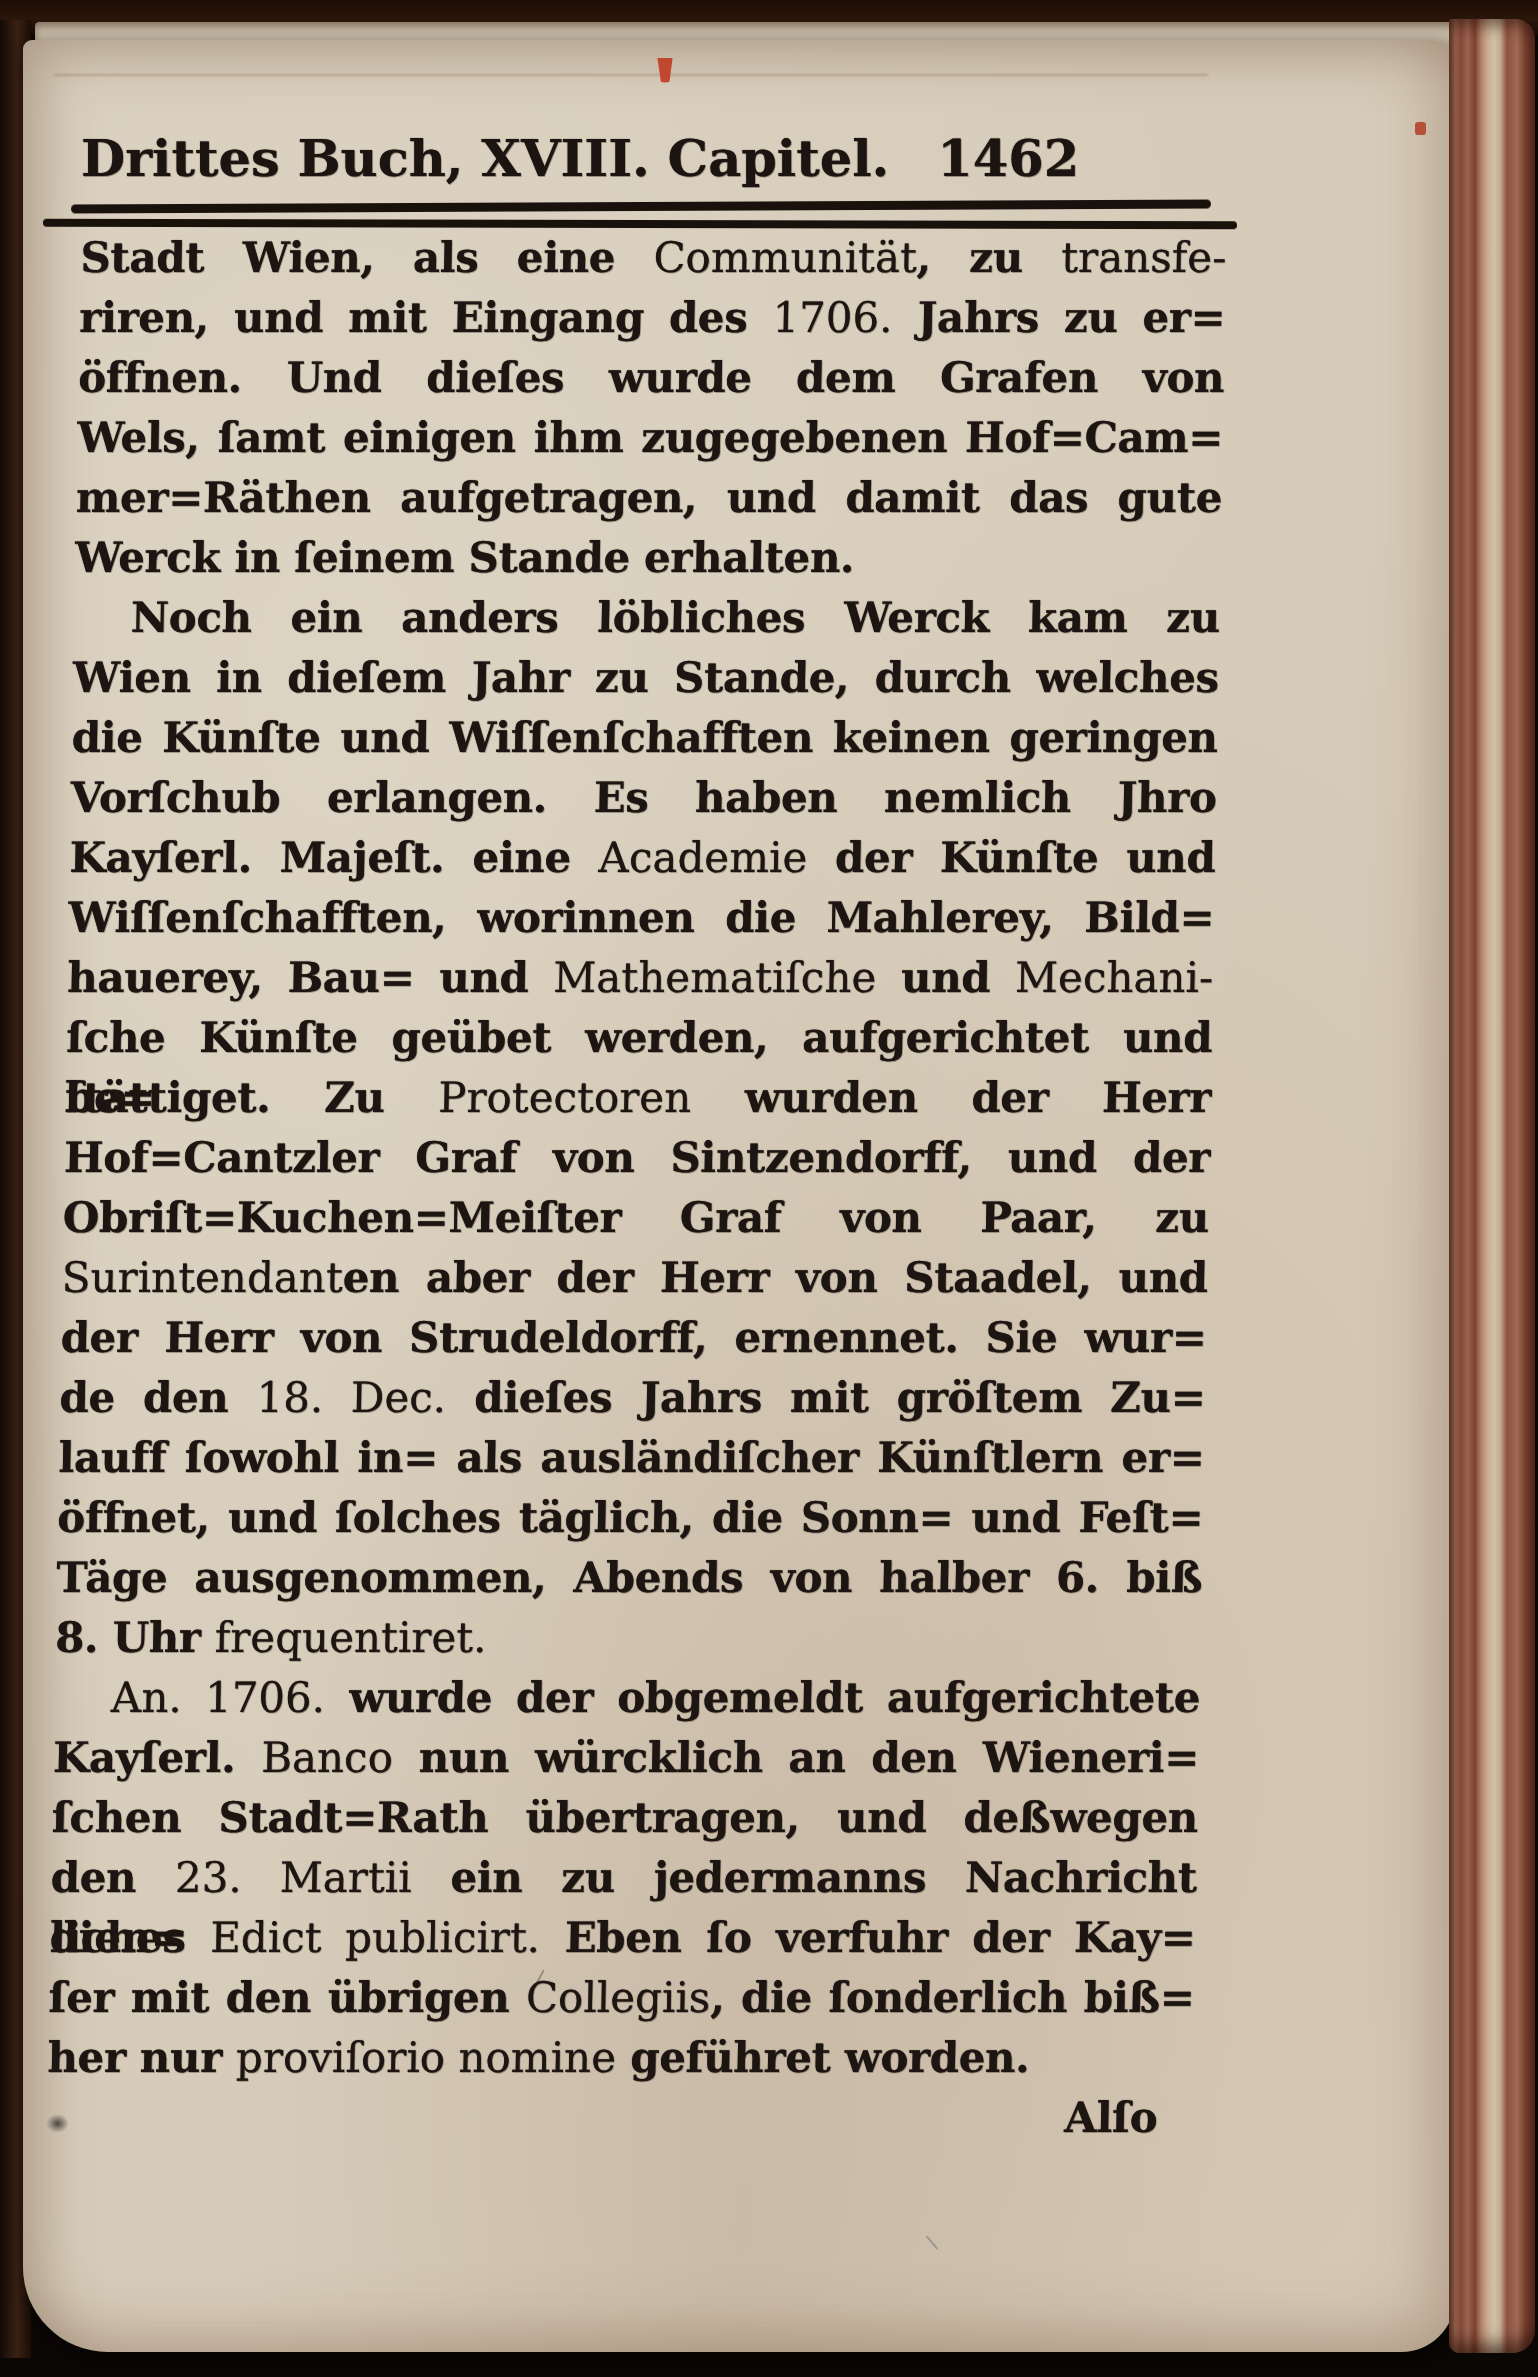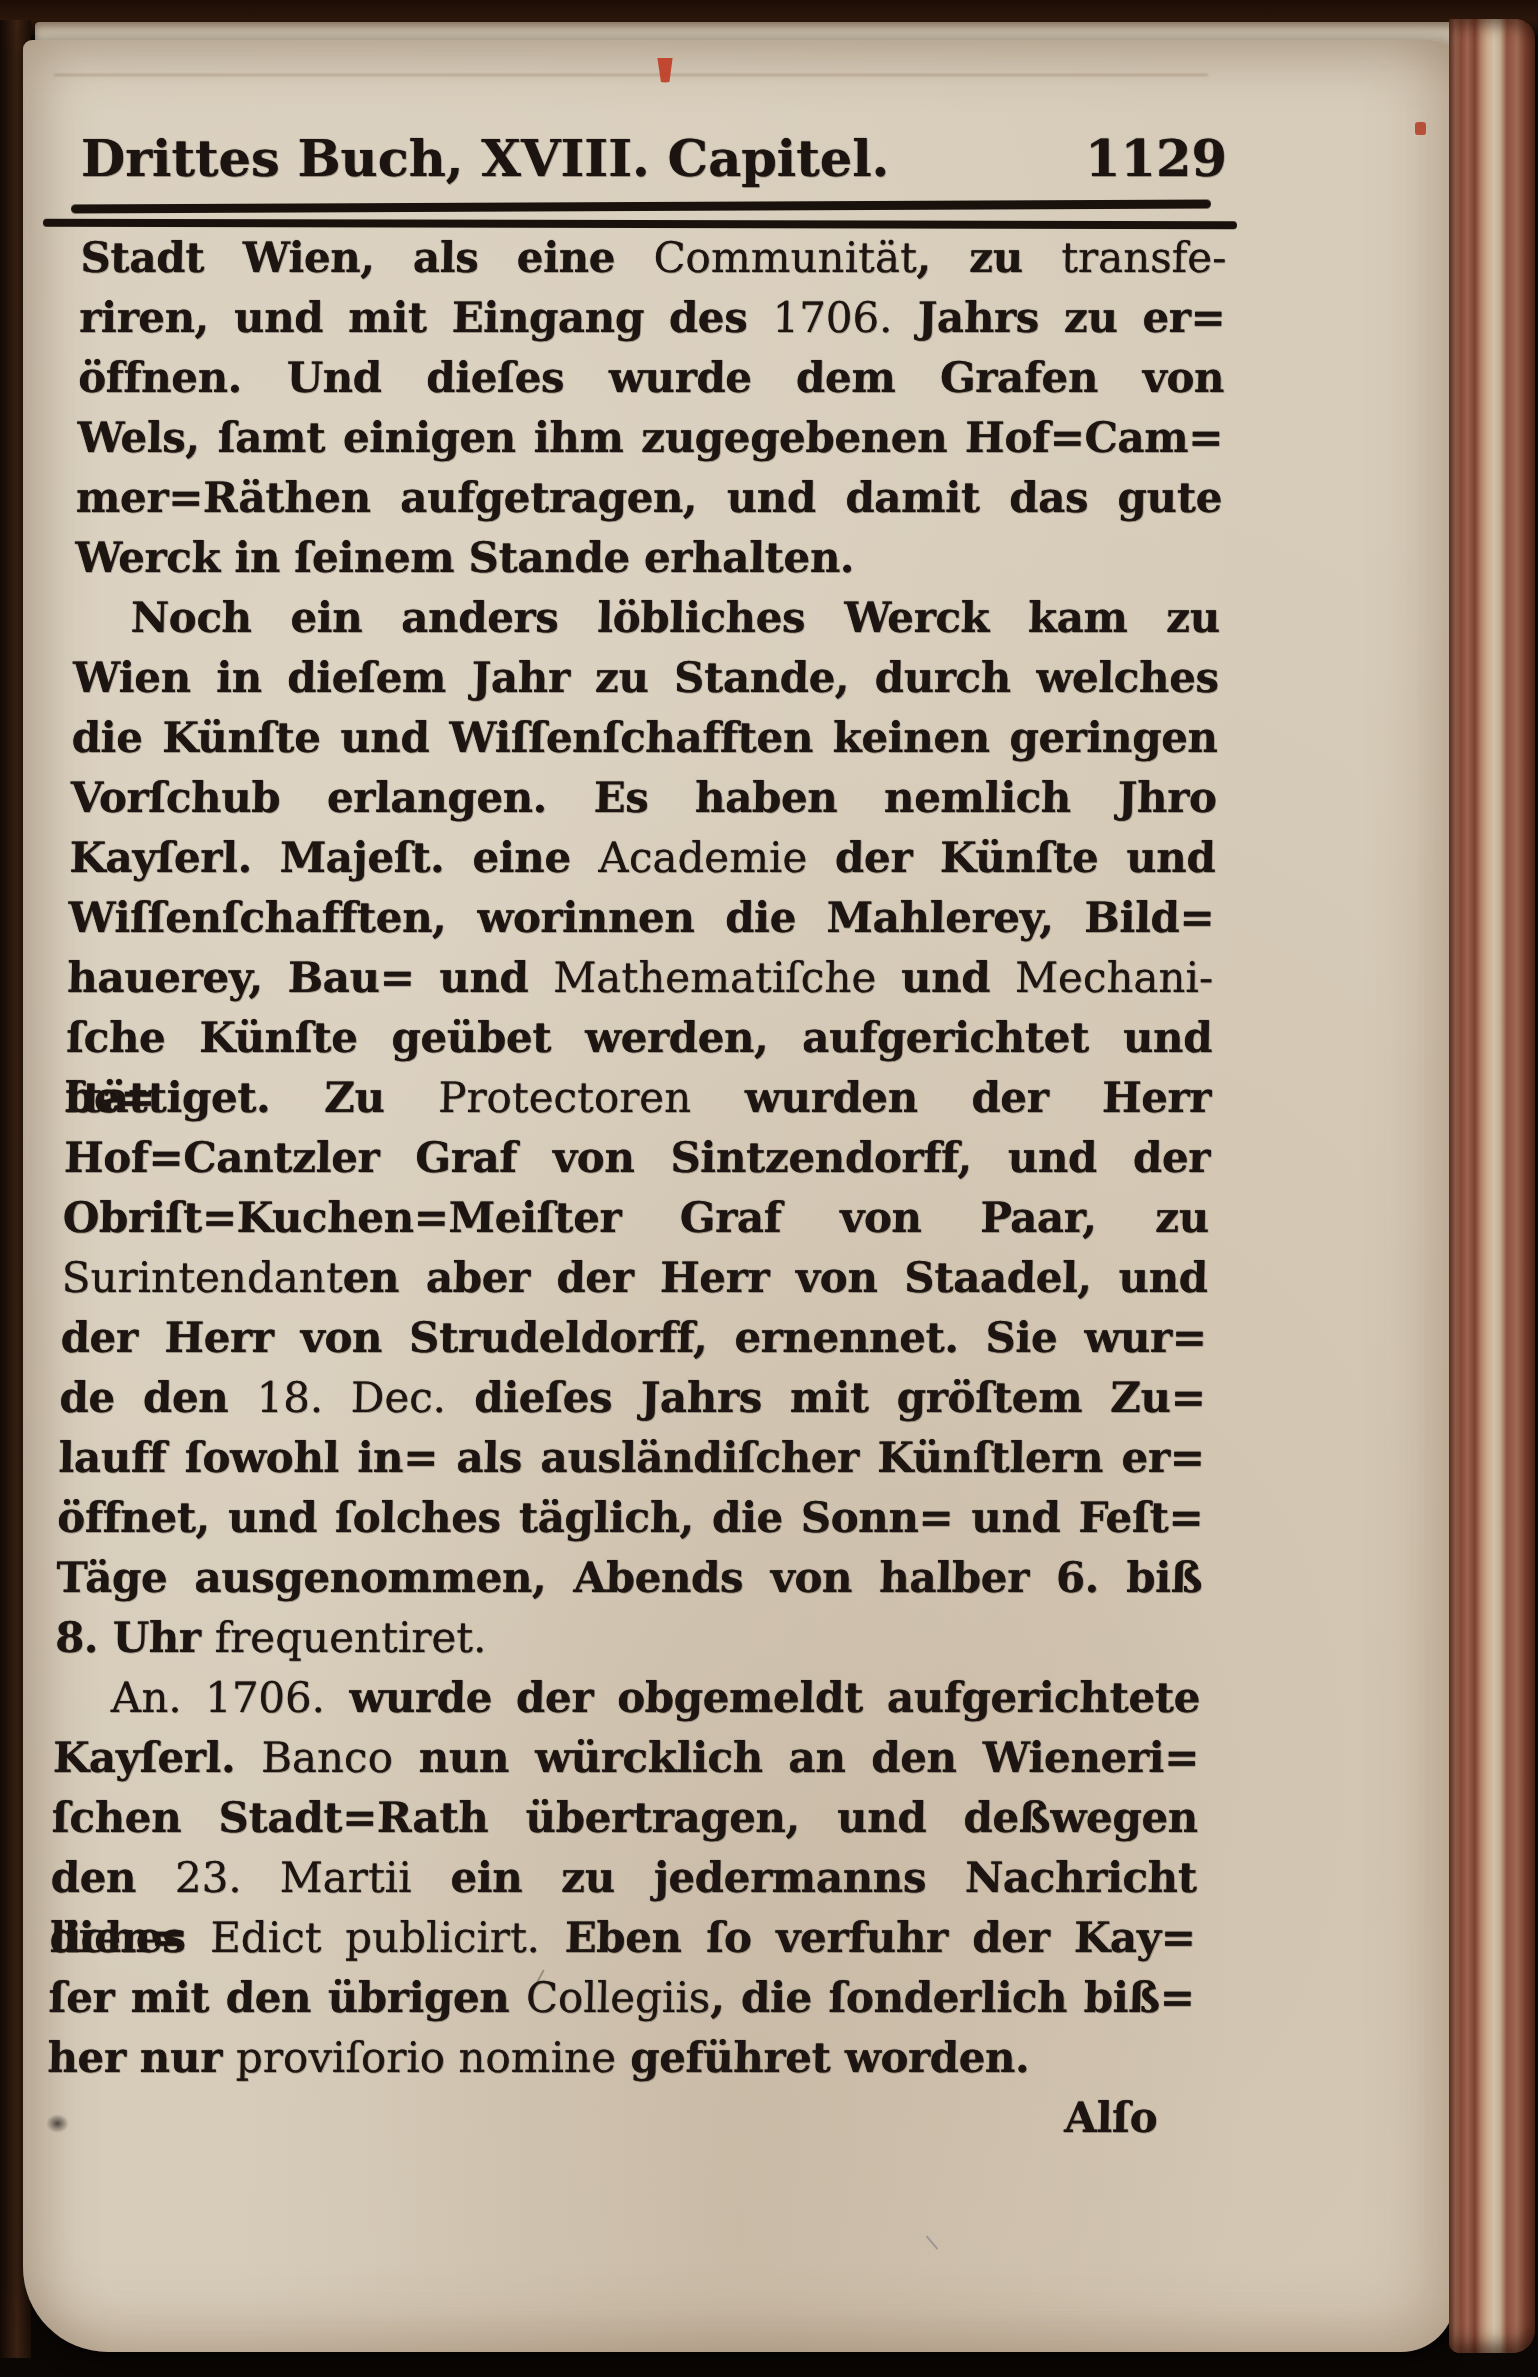--- a/index.html
+++ b/index.html
@@ -45,21 +45,21 @@
       #8a4c3a 0px,#a5705a 6.2px,#8a4c3a 12.3px,#9c6450 18.5px,#7c4030 26px,
       #b08268 32px,#caa98c 38px,#d2c0a8 45px,#c4ae92 51px,
       #8d5140 58px,#a06a54 68px,#7a4130 77px,#6e3828 86px);
     box-shadow:inset 0 7.7px 14px rgba(40,18,8,0.5), inset 0 -10.8px 15.4px rgba(30,12,5,0.55);
   }
   .rule{position:absolute;background:#19110c;filter:blur(0.4px);}
   .rule-1{left:71px;top:202px;width:1140px;height:8.5px;border-radius:4.6px;transform:rotate(-0.25deg);}
   .rule-2{left:43px;top:220px;width:1194px;height:7.7px;border-radius:3.8px;transform:rotate(0.12deg);}
   .header{
     position:absolute;left:81px;top:128px;width:1146px;
-    display:flex;justify-content:space-between;align-items:baseline;gap:48px;
+    display:flex;justify-content:flex-start;align-items:baseline;gap:48px;
     font-size:51px;font-weight:700;color:#1c1410;
     text-shadow:0 0 1.1px rgba(30,20,12,0.85), 0.8px 0.8px 0.5px rgba(30,20,12,0.28);
     white-space:nowrap;
   }
   .body-text{
     position:absolute;left:81px;top:228px;width:1146px;
     transform:skewX(-1.05deg);transform-origin:0 0;
     font-size:42px;font-weight:700;color:#1d1511;letter-spacing:-0.4px;
     text-shadow:0 0 1px rgba(30,20,12,0.8), 0.8px 0.8px 0.4px rgba(30,20,12,0.25);
   }
@@ -98,21 +98,21 @@
   <div class="crease"></div>
 
   <div class="speck-red-a"></div>
   <div class="speck-red-b"></div>
   <div class="smudge"></div>
   <div class="fiber-a"></div>
   <div class="fiber-b"></div>
 
   <div class="header">
     <span>Drittes Buch, XVIII. Capitel.</span>
-    <span>1129</span>
+    <span>1462</span>
   </div>
 
   <div class="rule rule-1"></div>
   <div class="rule rule-2"></div>
 
   <div class="body-text">
     <div id="lines">
         <div class="line j"><span class="f">Stadt Wien, als eine </span><span class="a">Communität</span><span class="f">, zu </span><span class="a">transfe-</span></div>
         <div class="line j"><span class="f">riren, und mit Eingang des </span><span class="a">1706.</span><span class="f"> Jahrs zu er=</span></div>
         <div class="line j"><span class="f">öffnen. Und dieſes wurde dem Grafen von</span></div>

